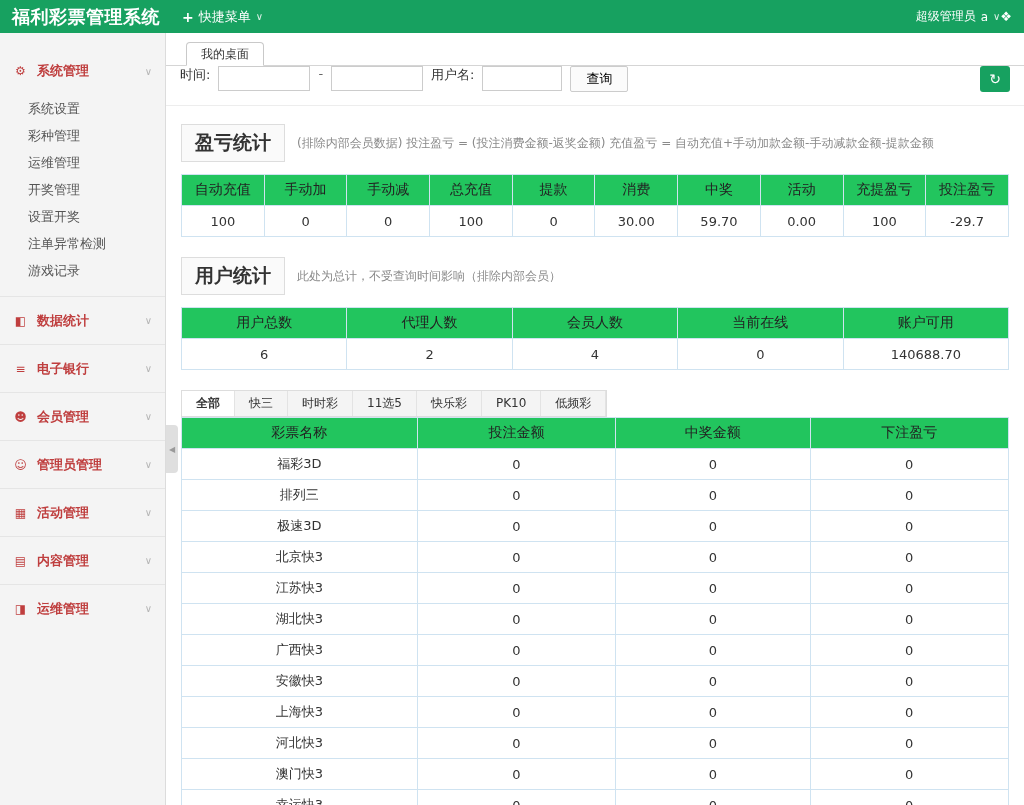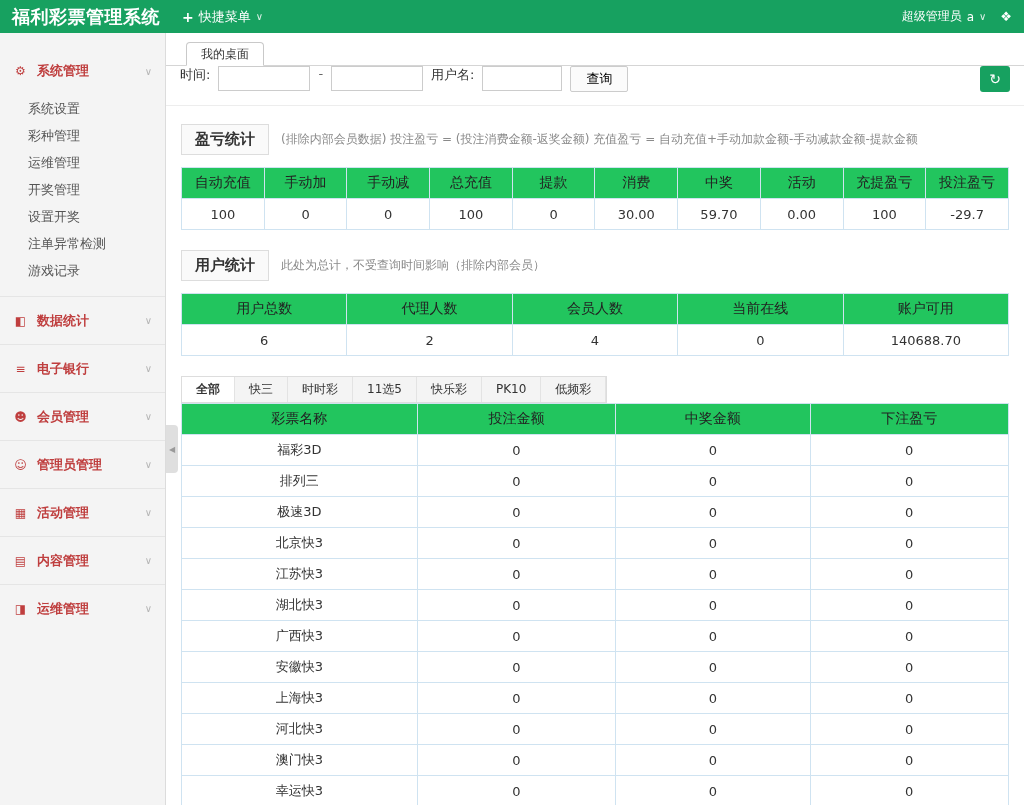--- a/index.html
+++ b/index.html
@@ -6,21 +6,21 @@
   html,body{width:1024px;height:805px;overflow:hidden;background:#fff;
     font-family:"DejaVu Sans","Liberation Sans",sans-serif;font-size:13px;color:#333}
 
   
   .topbar{height:33px;background:#17a160;display:flex;align-items:center;color:#fff;padding:0 12px;gap:22px}
   .topbar .title{font-size:18px;font-weight:bold;letter-spacing:.5px}
   .quick{display:flex;align-items:center;gap:5px;font-size:13px;cursor:pointer}
   .quick .plus{font-size:14px;font-weight:bold}
   .caret{font-size:10px;opacity:.85}
   .topbar .spacer{flex:1}
-  .tb-right{display:flex;align-items:center;gap:14px;font-size:12px}
+  .tb-right{display:flex;align-items:center;font-size:12px}
   .tb-admin{display:flex;align-items:center;gap:5px;cursor:pointer}
   .tb-gift{font-size:13px;cursor:pointer}
 
   
   .layout{display:flex;height:772px;position:relative}
   .sidebar{width:166px;background:#f4f4f4;border-right:1px solid #dcdcdc;overflow:hidden}
   .sb-sec{height:48px;display:flex;align-items:center;gap:9px;padding:0 13px;color:#bf3e3e;
     cursor:pointer;border-top:1px solid #e5e5e5;font-size:13px;font-weight:bold}
   .sb-sec:first-child{border-top:none;margin-top:14px}
   .sb-ic{width:15px;text-align:center;font-size:12px;font-weight:normal}
@@ -41,21 +41,21 @@
   .flabel{font-size:13px;color:#333}
   .inp{height:25px;border:1px solid #ccc;background:#fff;width:92px;padding:0 6px;font:inherit;font-size:12px}
   .inp.small{width:80px}
   .dash{color:#666}
   .btn-query{height:26px;padding:0 15px;border:1px solid #ccc;background:#fbfbfb;font:inherit;font-size:13px;border-radius:2px;cursor:pointer}
   .btn-refresh{margin-left:auto;width:30px;height:26px;background:#17a160;color:#fff;border:none;
     border-radius:3px;font-size:14px;line-height:1;cursor:pointer}
 
   .content{flex:1;overflow:hidden;padding:16px 15px 0}
   .sec-row{display:flex;align-items:center;gap:12px;margin:2px 0 12px}
-  .sec-label{border:1px solid #ddd;background:#fafafa;padding:5px 13px;font-weight:bold;font-size:15px;cursor:default}
+  .sec-label{border:1px solid #ddd;background:#fafafa;padding:5px 13px;font-weight:bold;font-size:19px;cursor:default}
   .sec-note{color:#8a8a8a;font-size:12px}
 
   table{width:100%;border-collapse:collapse;margin-bottom:20px;table-layout:fixed}
   th,td{border:1px solid #cfe3f1;text-align:center;height:31px;padding:0 4px;overflow:hidden;white-space:nowrap}
   th{background:#22c55e;font-weight:normal;font-size:14px;color:#222}
   td{font-size:13px;color:#333;background:#fff}
 
   .ltabs{display:flex;width:max-content;background:#f4f4f4;border:1px solid #ddd;height:27px;}
   .ltab{padding:0 14px;line-height:25px;font-size:12px;color:#333;cursor:pointer;border-right:1px solid #e3e3e3}
   .ltab.active{background:#fff;font-weight:bold}

